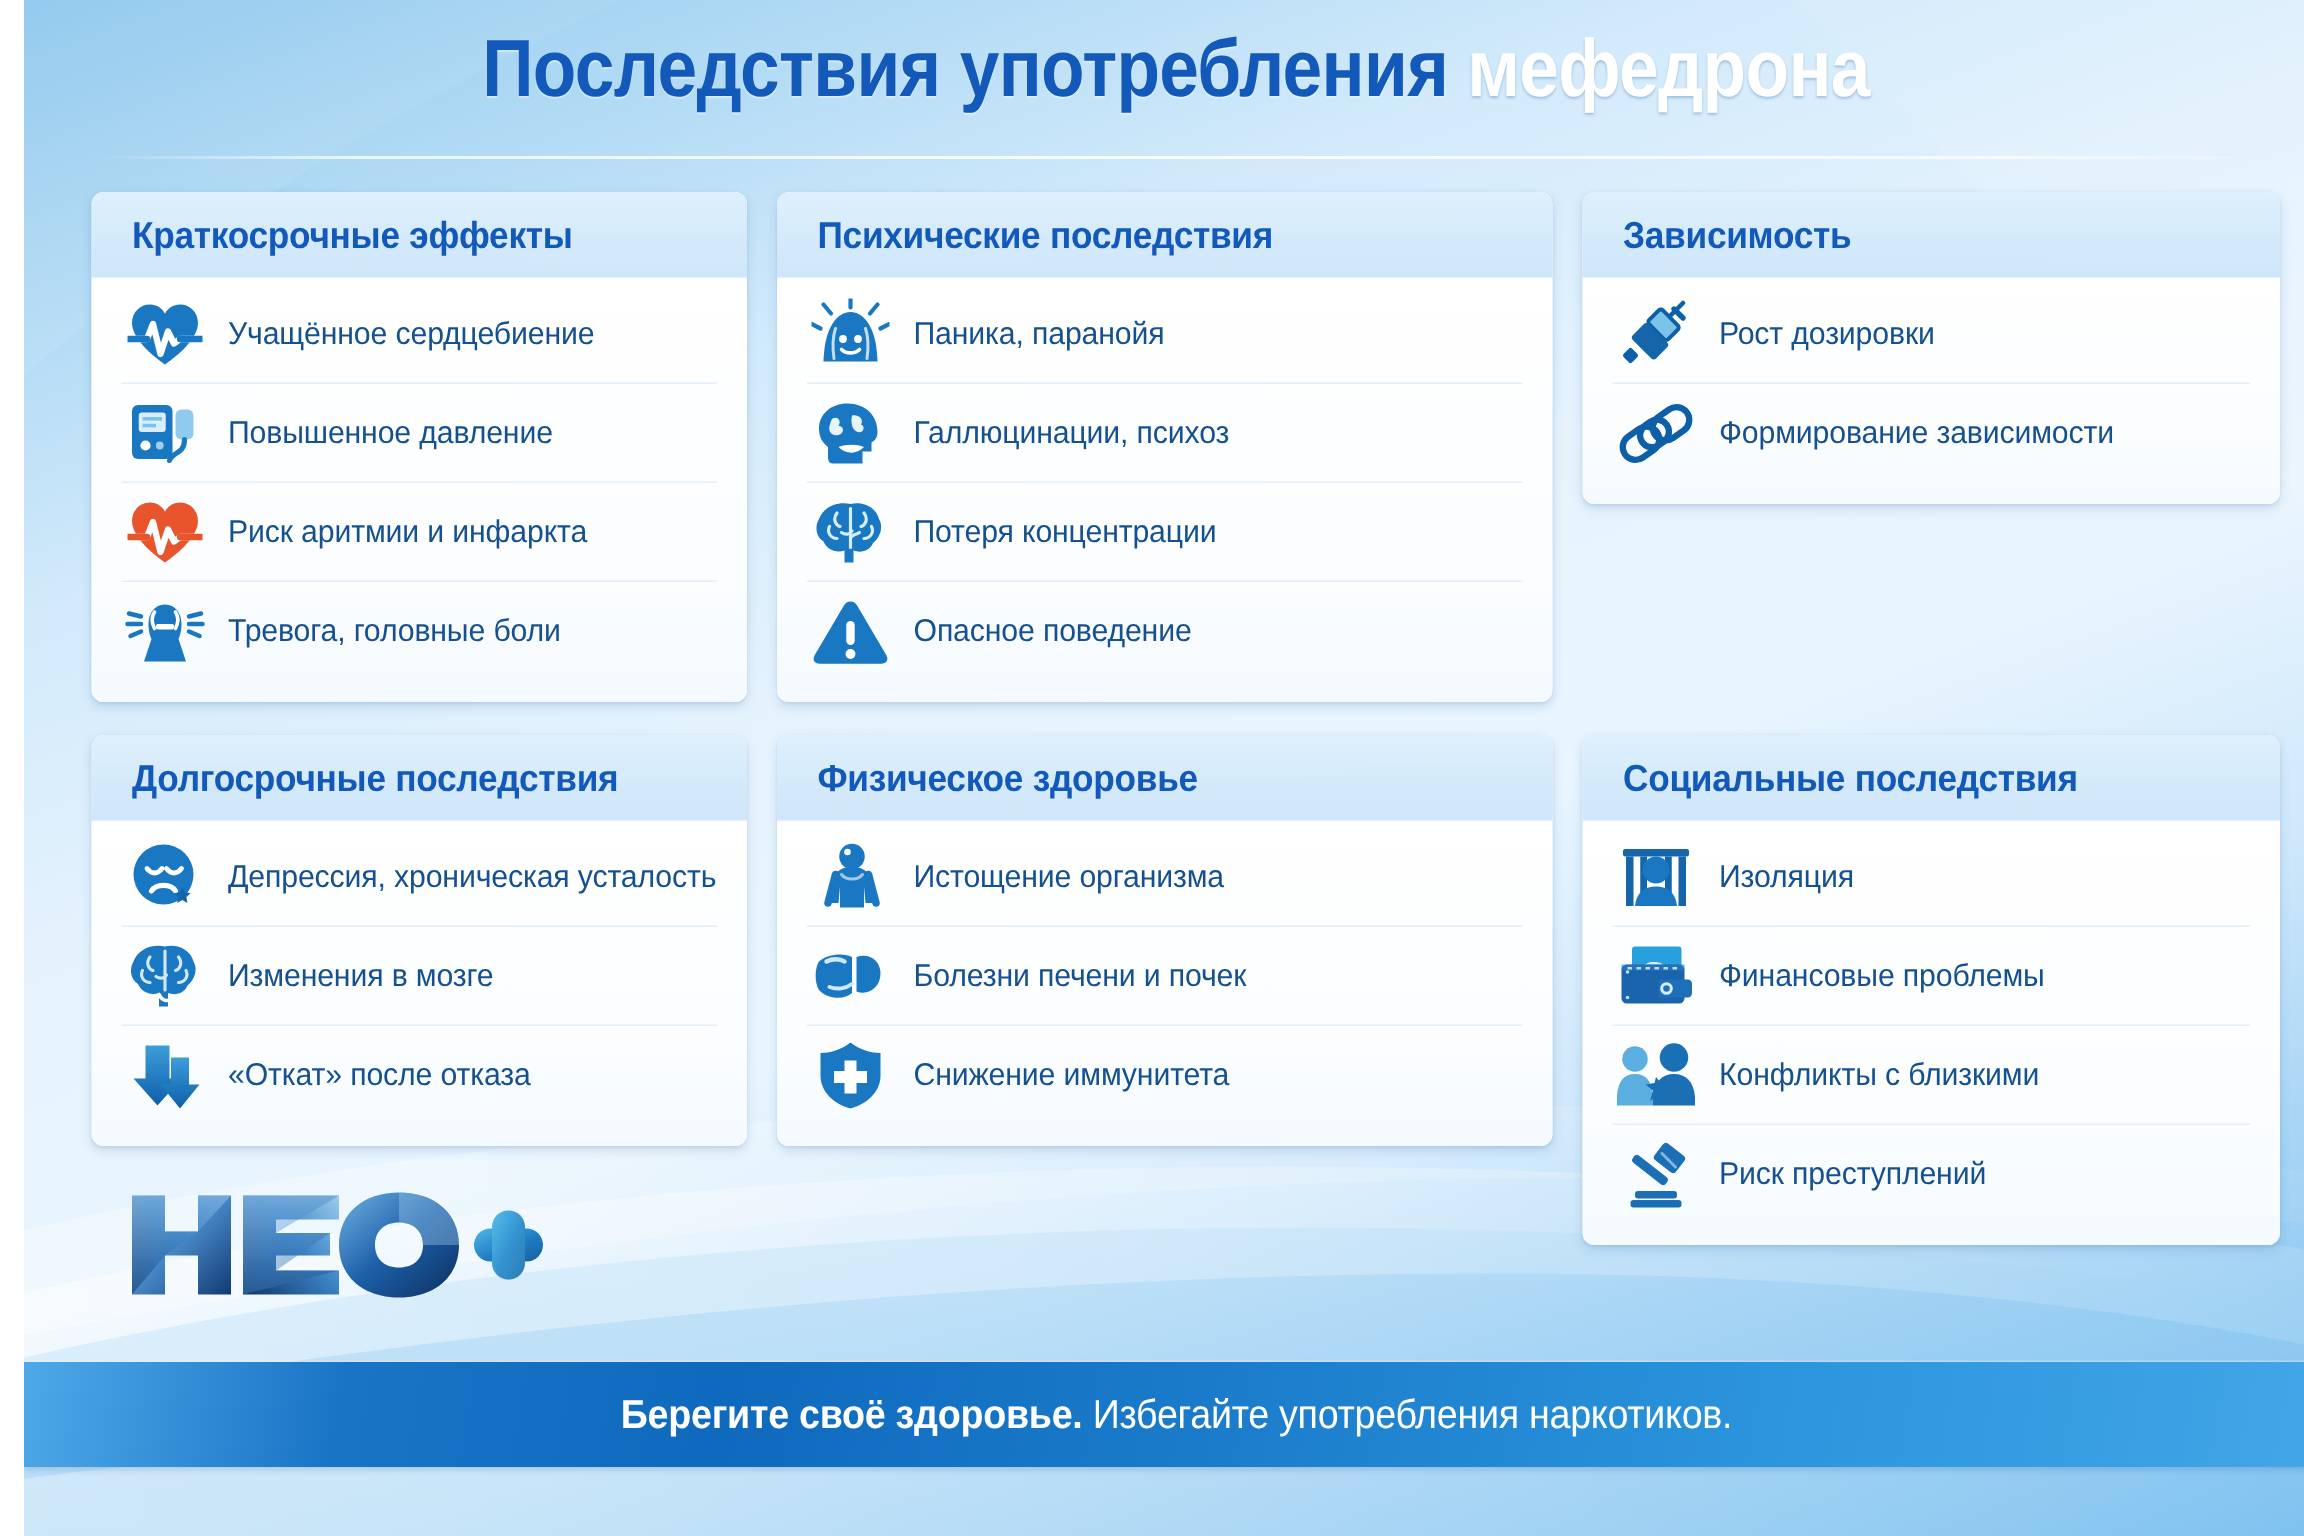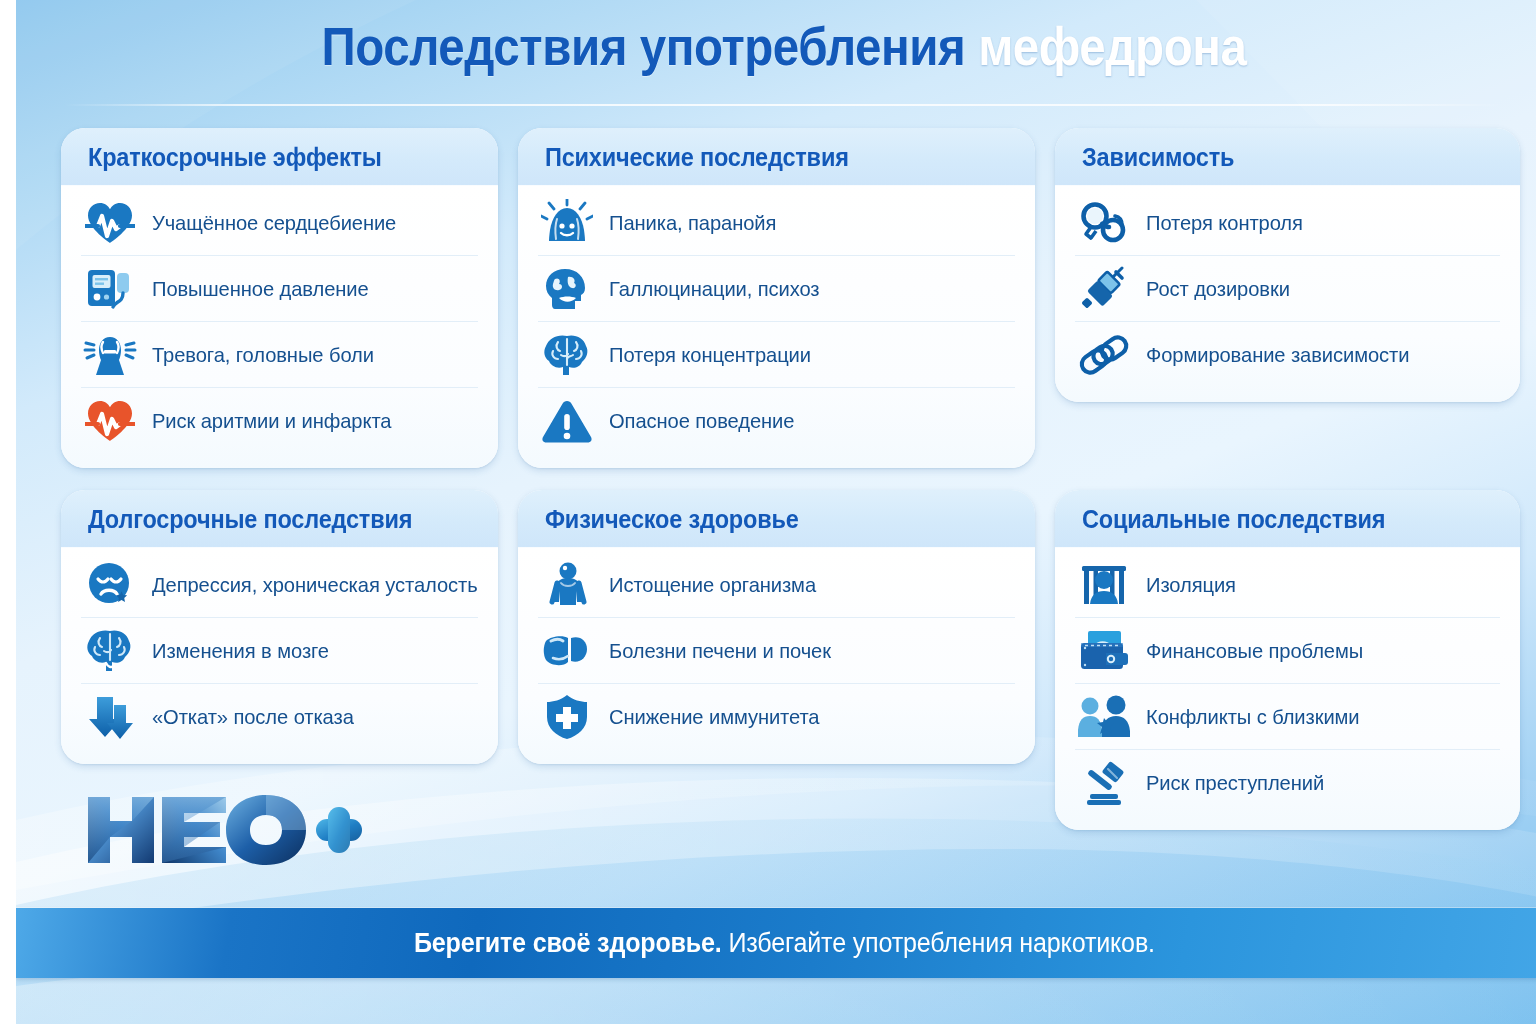--- a/index.html
+++ b/index.html
@@ -81,21 +81,21 @@
     left: 45px;
     width: 1448px;
     display: grid;
     grid-template-columns: 437px 517px 465px;
     column-gap: 20px;
     row-gap: 22px;
     z-index: 6;
   }
 
   .card {
-    border-radius: 24px;
+    border-radius: 8px;
     background: #ffffff;
     box-shadow: 0 3px 7px rgba(40,100,160,.16), 0 1px 2px rgba(40,100,160,.10);
     overflow: hidden;
     align-self: start;
   }
 
   .card-header {
     padding: 15px 24px 13px 27px;
     background: linear-gradient(180deg, #dff0fc 0%, #d4eafb 55%, #cfe6fa 100%);
     border-bottom: 1px solid rgba(255,255,255,.8);
@@ -251,43 +251,43 @@
               <circle cx="21.5" cy="32" r="2.6" fill="#9ed2f0"></circle>
               <rect x="32" y="8" width="12" height="20" rx="4" fill="#8ecbef"></rect>
               <path d="M38 28 C38 38 30 36 28 42" fill="none" stroke="#1a78c2" stroke-width="3.4" stroke-linecap="round"></path>
             </svg>
           </span>
           <span class="item-label">Повышенное давление</span>
         </div>
 
         <div class="item">
           <span class="item-icon">
+            <svg width="50" height="46" viewBox="0 0 50 46">
+              <path d="M25 43C25 43 3 28.5 3 15.5C3 8 8.5 3 15 3C19.5 3 23.3 5.6 25 9.2C26.7 5.6 30.5 3 35 3C41.5 3 47 8 47 15.5C47 28.5 25 43 25 43Z" fill="#e8542b"></path>
+              <path d="M0 26 L13 26 L17 16 L22 36 L27 21 L31 29 L35 26 L50 26" fill="none" stroke="#ffffff" stroke-width="4.2" stroke-linejoin="round" stroke-linecap="round"></path>
+              <path d="M0 26 L13 26 M35 26 L50 26" fill="none" stroke="#e8542b" stroke-width="4.2" stroke-linecap="round"></path>
+            </svg>
+          </span>
+          <span class="item-label">Риск аритмии и инфаркта</span>
+        </div>
+
+        <div class="item">
+          <span class="item-icon">
             <svg width="54" height="46" viewBox="0 0 54 46">
               <path d="M27 5 C34 5 38 11 38 18 C38 24 36 28 36 28 L41 43 L13 43 L18 28 C18 28 16 24 16 18 C16 11 20 5 27 5Z" fill="#1a78c2"></path>
               <rect x="21" y="18" width="12" height="3.6" rx="1.2" fill="#ffffff"></rect>
               <path d="M20 10 C18 13 18 17 20 21" fill="none" stroke="#ffffff" stroke-width="2.4" stroke-linecap="round"></path>
               <path d="M34 10 C36 13 36 17 34 21" fill="none" stroke="#ffffff" stroke-width="2.4" stroke-linecap="round"></path>
               <path d="M11 13 L3 11 M11 18 L2 18 M11 23 L4 26" stroke="#1a78c2" stroke-width="3" stroke-linecap="round"></path>
               <path d="M43 13 L51 11 M43 18 L52 18 M43 23 L50 26" stroke="#1a78c2" stroke-width="3" stroke-linecap="round"></path>
             </svg>
           </span>
           <span class="item-label">Тревога, головные боли</span>
         </div>
 
-        <div class="item">
-          <span class="item-icon">
-            <svg width="50" height="46" viewBox="0 0 50 46">
-              <path d="M25 43C25 43 3 28.5 3 15.5C3 8 8.5 3 15 3C19.5 3 23.3 5.6 25 9.2C26.7 5.6 30.5 3 35 3C41.5 3 47 8 47 15.5C47 28.5 25 43 25 43Z" fill="#e8542b"></path>
-              <path d="M0 26 L13 26 L17 16 L22 36 L27 21 L31 29 L35 26 L50 26" fill="none" stroke="#ffffff" stroke-width="4.2" stroke-linejoin="round" stroke-linecap="round"></path>
-              <path d="M0 26 L13 26 M35 26 L50 26" fill="none" stroke="#e8542b" stroke-width="4.2" stroke-linecap="round"></path>
-            </svg>
-          </span>
-          <span class="item-label">Риск аритмии и инфаркта</span>
-        </div>
-
       </div>
     </section>
 
     <section class="card">
       <div class="card-header">
         <h2>Психические последствия</h2>
       </div>
       <div class="card-body">
 
         <div class="item">
@@ -340,33 +340,20 @@
 
       </div>
     </section>
 
     <section class="card">
       <div class="card-header">
         <h2>Зависимость</h2>
       </div>
       <div class="card-body">
 
-        <div class="item">
-          <span class="item-icon">
-            <svg width="52" height="44" viewBox="0 0 52 44">
-              <circle cx="17" cy="15" r="11.5" fill="none" stroke="#0d5fa8" stroke-width="4.6"></circle>
-              <circle cx="35" cy="29" r="10" fill="none" stroke="#0d5fa8" stroke-width="4.6"></circle>
-              <path d="M24 23 C27 25 29 26 31 26" fill="none" stroke="#0d5fa8" stroke-width="4.6" stroke-linecap="round"></path>
-              <path d="M13 26 L8 33 L13 37 L18 30" fill="none" stroke="#0d5fa8" stroke-width="3.6" stroke-linejoin="round"></path>
-              <path d="M37 15 C42 16 44 20 44 24" fill="none" stroke="#0d5fa8" stroke-width="3.6" stroke-linecap="round"></path>
-              <circle cx="17" cy="15" r="8" fill="#eaf5fc"></circle>
-            </svg>
-          </span>
-          <span class="item-label">Потеря контроля</span>
-        </div>
 
         <div class="item">
           <span class="item-icon">
             <svg width="52" height="46" viewBox="0 0 52 46">
               <path d="M44 2 L34 12" stroke="#0d5fa8" stroke-width="3" stroke-linecap="round"></path>
               <rect x="22" y="10" width="18" height="13" rx="2" transform="rotate(45 31 16.5)" fill="#7cc3ea" stroke="#0d5fa8" stroke-width="2.6"></rect>
               <rect x="11" y="20" width="22" height="15" rx="2.5" transform="rotate(45 22 27.5)" fill="#1565ab"></rect>
               <rect x="5" y="33" width="8" height="8" rx="1.6" transform="rotate(45 9 37)" fill="#0d5fa8"></rect>
               <path d="M38 6 L44 12" stroke="#0d5fa8" stroke-width="3.6" stroke-linecap="round"></path>
             </svg>

